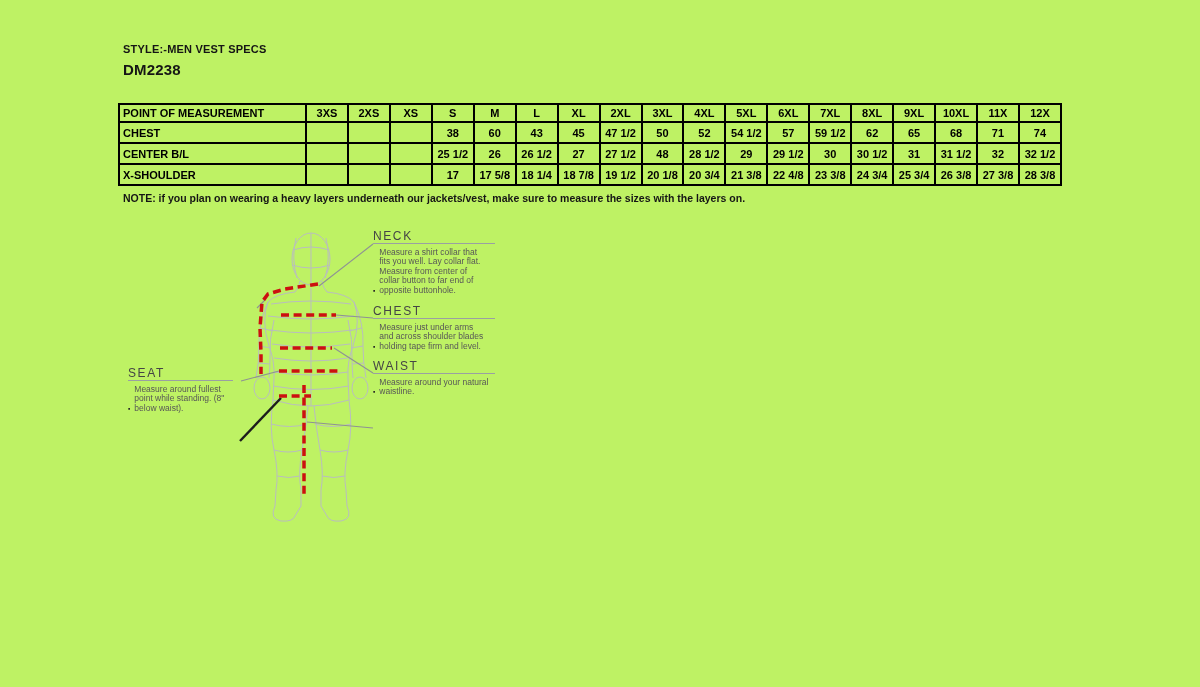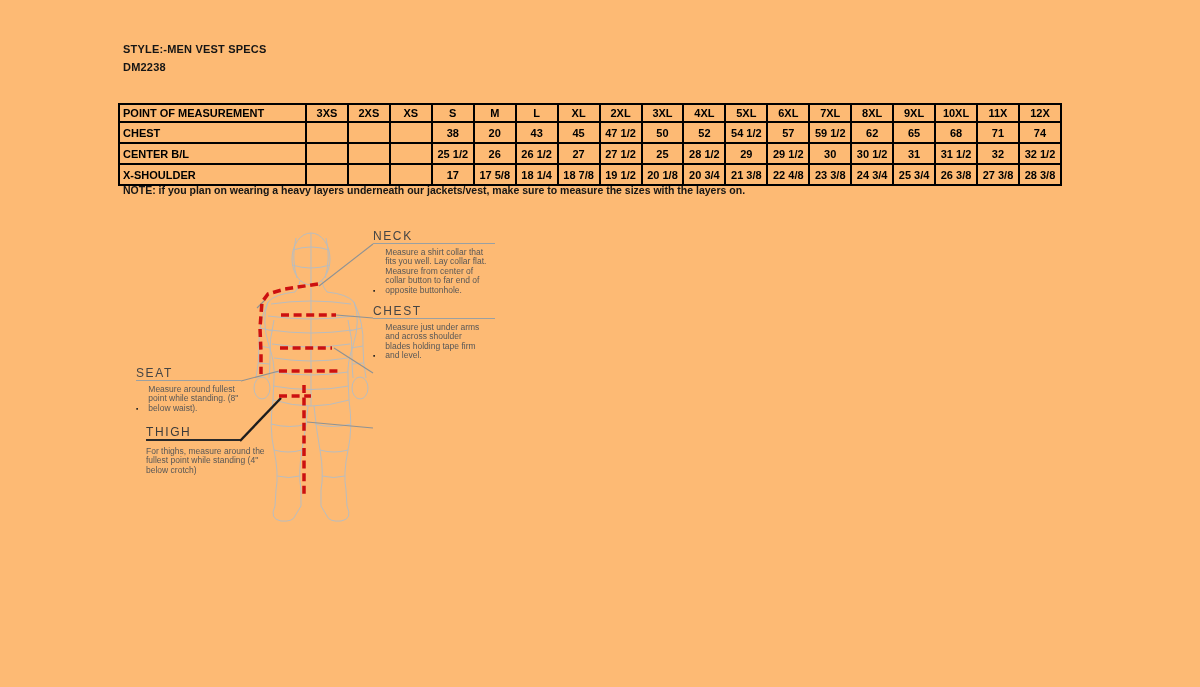--- a/index.html
+++ b/index.html
@@ -1,42 +1,42 @@
 <!DOCTYPE html>
 <html><head>
 <meta charset="utf-8">
 <style>
   html,body{margin:0;padding:0;background:#fff;}
-  .page{position:relative;width:1200px;height:687px;background:#fdba74;
+  .page{position:relative;width:1200px;height:687px;background:#bef264;
         font-family:"Liberation Sans",sans-serif;overflow:hidden;}
 
   .doc-title{position:absolute;left:123px;top:43px;font-size:11px;font-weight:bold;color:#151515;letter-spacing:.2px;}
-  .doc-code{position:absolute;left:123px;top:61px;font-size:11px;font-weight:bold;color:#151515;letter-spacing:.2px;}
+  .doc-code{position:absolute;left:123px;top:61px;font-size:15px;font-weight:bold;color:#151515;letter-spacing:.2px;}
 
   table.spec{position:absolute;left:118px;top:103px;width:944px;border-collapse:collapse;table-layout:fixed;}
   table.spec th,table.spec td{border:2px solid #000;font-size:11px;font-weight:bold;color:#000;
         padding:1px 3px;text-align:center;white-space:nowrap;overflow:hidden;}
   table.spec thead th{height:14px;}
   table.spec tbody th,table.spec tbody td{height:17px;}
   table.spec .rowhead{text-align:left;margin-top:36px;}
   table.spec col.c0{width:187px;}
 
-  .note{position:absolute;left:123px;top:184px;font-size:10.5px;font-weight:bold;color:#151515;}
+  .note{position:absolute;left:123px;top:192px;font-size:10.5px;font-weight:bold;color:#151515;}
 
   .diagram{position:absolute;left:125px;top:228px;width:430px;height:315px;}
   .diagram svg{position:absolute;left:0;top:0;}
 
   .mlabel{position:absolute;}
   .mtitle{font-size:12px;letter-spacing:1.6px;color:#454545;font-weight:500;
           padding-bottom:0;border-bottom:1px solid #9aa0a2;}
-  .mbody{display:flex;gap:10px;margin-top:4px;font-size:8.5px;line-height:9.4px;color:#575757;align-items:flex-end;}
+  .mbody{display:flex;gap:4px;margin-top:4px;font-size:8.5px;line-height:9.4px;color:#575757;align-items:flex-end;}
   .sqbullet{font-size:6.5px;line-height:9.4px;color:#222;flex:0 0 auto;}
 
   .lbl-sleeve{left:11px;top:65px;}  .lbl-sleeve .mtitle{width:121px;} .lbl-sleeve .mbody{width:110px;}
-  .lbl-seat{left:11px;top:138px;}   .lbl-seat .mtitle{width:105px;}  .lbl-seat .mbody{width:104px;}
+  .lbl-seat{left:3px;top:138px;}   .lbl-seat .mtitle{width:105px;}  .lbl-seat .mbody{width:104px;}
   .lbl-thigh{left:21px;top:197px;}  .lbl-thigh .mtitle{width:94px;border-bottom:2px solid #2a2a2a;color:#3a3a3a;}
                                     .lbl-thigh .mbody{width:122px;margin-top:6px;}
   .lbl-neck{left:248px;top:1px;}    .lbl-chest{left:248px;top:76px;}
   .lbl-waist{left:248px;top:131px;} .lbl-inseam{left:248px;top:185px;}
   .lbl-neck .mtitle,.lbl-chest .mtitle,.lbl-waist .mtitle,.lbl-inseam .mtitle{width:122px;}
   .lbl-neck .mbody,.lbl-chest .mbody,.lbl-waist .mbody,.lbl-inseam .mbody{width:116px;}
 </style>
 </head>
 <body>
 
@@ -90,21 +90,21 @@
           <th>12X</th>
         </tr>
       </thead>
       <tbody>
         <tr>
           <th class="rowhead">CHEST</th>
           <td></td>
           <td></td>
           <td></td>
           <td>38</td>
-          <td>20</td>
+          <td>60</td>
           <td>43</td>
           <td>45</td>
           <td>47 1/2</td>
           <td>50</td>
           <td>52</td>
           <td>54 1/2</td>
           <td>57</td>
           <td>59 1/2</td>
           <td>62</td>
           <td>65</td>
@@ -115,21 +115,21 @@
         <tr>
           <th class="rowhead">CENTER B/L</th>
           <td></td>
           <td></td>
           <td></td>
           <td>25 1/2</td>
           <td>26</td>
           <td>26 1/2</td>
           <td>27</td>
           <td>27 1/2</td>
-          <td>25</td>
+          <td>48</td>
           <td>28 1/2</td>
           <td>29</td>
           <td>29 1/2</td>
           <td>30</td>
           <td>30 1/2</td>
           <td>31</td>
           <td>31 1/2</td>
           <td>32</td>
           <td>32 1/2</td>
         </tr>
@@ -224,39 +224,40 @@
 
 
     <div class="mlabel lbl-seat">
       <div class="mtitle">SEAT</div>
       <div class="mbody">
         <span class="sqbullet">▪</span>
         <span>Measure around fullest point while standing. (8" below waist).</span>
       </div>
     </div>
 
-    <div class="mlabel lbl-thigh">
-      <div class="mtitle">THIGH</div>
-      <div class="mbody">
-        <span>For thighs, measure around the fullest point while standing (4" below crotch)</span>
-      </div>
-    </div>
 
     <div class="mlabel lbl-neck">
       <div class="mtitle">NECK</div>
       <div class="mbody">
         <span class="sqbullet">▪</span>
         <span>Measure a shirt collar that fits you well. Lay collar flat. Measure from center of collar button to far end of opposite buttonhole.</span>
       </div>
     </div>
 
     <div class="mlabel lbl-chest">
       <div class="mtitle">CHEST</div>
       <div class="mbody">
         <span class="sqbullet">▪</span>
         <span>Measure just under arms and across shoulder blades holding tape firm and level.</span>
       </div>
     </div>
 
+    <div class="mlabel lbl-waist">
+      <div class="mtitle">WAIST</div>
+      <div class="mbody">
+        <span class="sqbullet">▪</span>
+        <span>Measure around your natural waistline.</span>
+      </div>
+    </div>
 
 
   </div>
 </div>
 
 </body></html>

